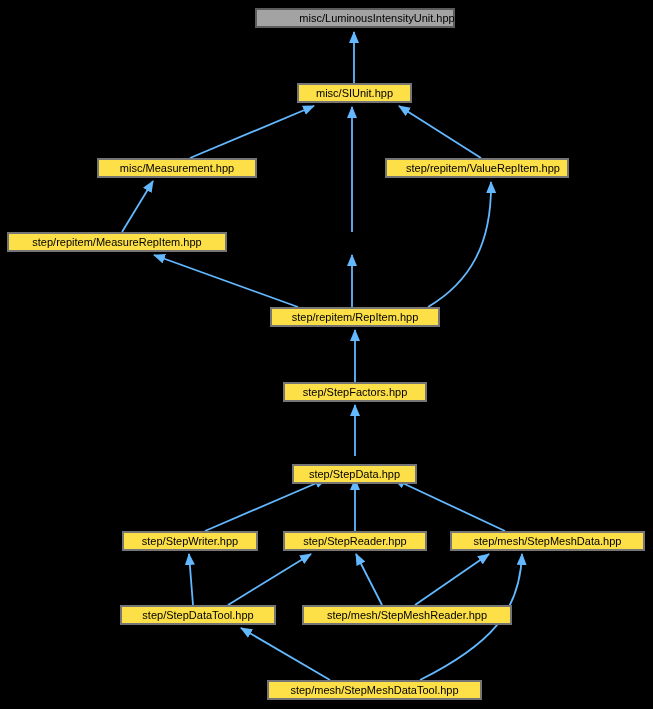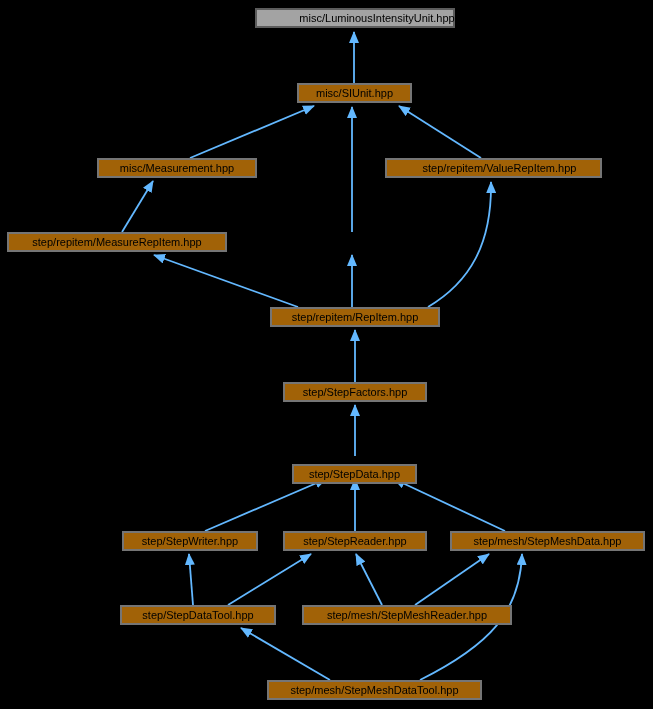--- a/index.html
+++ b/index.html
@@ -8,21 +8,21 @@
     width:653px;height:709px;
     background:#000;
     font-family:"Liberation Sans", sans-serif;
     overflow:hidden;
   }
   svg.edges{position:absolute;left:0;top:0;width:653px;height:709px;}
   .edge{stroke:#63b8ff;stroke-width:1.8;fill:none;}
   .node{
     position:absolute;
     box-sizing:border-box;
-    background:#a16207;
+    background:#fde047;
     border:2px solid #757575;
     color:#000000;
     font-size:11px;
     display:flex;align-items:center;justify-content:center;
     white-space:nowrap;
     cursor:pointer;
   }
   .node-highlight{
     background:#a3a3a3;
     border:2px solid #5c5c5c;
@@ -59,21 +59,21 @@
     <path class="edge" d="M330,680 L241,628" marker-end="url(#arrow)"></path>
     <path class="edge" d="M420,680 C490,645 520,612 522,554" marker-end="url(#arrow)"></path>
   </svg>
 
   <div class="node node-highlight" style="left:255px;top:8px;width:200px;height:20px;padding-left:44px;">misc/LuminousIntensityUnit.hpp</div>
 
   <div class="node" style="left:297px;top:83px;width:115px;height:20px;">misc/SIUnit.hpp</div>
 
   <div class="node" style="left:97px;top:158px;width:160px;height:20px;">misc/Measurement.hpp</div>
 
-  <div class="node" style="left:385px;top:158px;width:217px;height:20px;padding-left:12px;">step/repitem/ValueRepItem.hpp</div>
+  <div class="node" style="left:385px;top:158px;width:184px;height:20px;padding-left:12px;">step/repitem/ValueRepItem.hpp</div>
 
   <div class="node" style="left:7px;top:232px;width:220px;height:20px;">step/repitem/MeasureRepItem.hpp</div>
 
 
   <div class="node" style="left:270px;top:307px;width:170px;height:20px;">step/repitem/RepItem.hpp</div>
 
   <div class="node" style="left:283px;top:382px;width:144px;height:20px;">step/StepFactors.hpp</div>
 
   <div class="node" style="left:292px;top:456px;width:125px;height:20px;margin-top:8px;">step/StepData.hpp</div>
 

